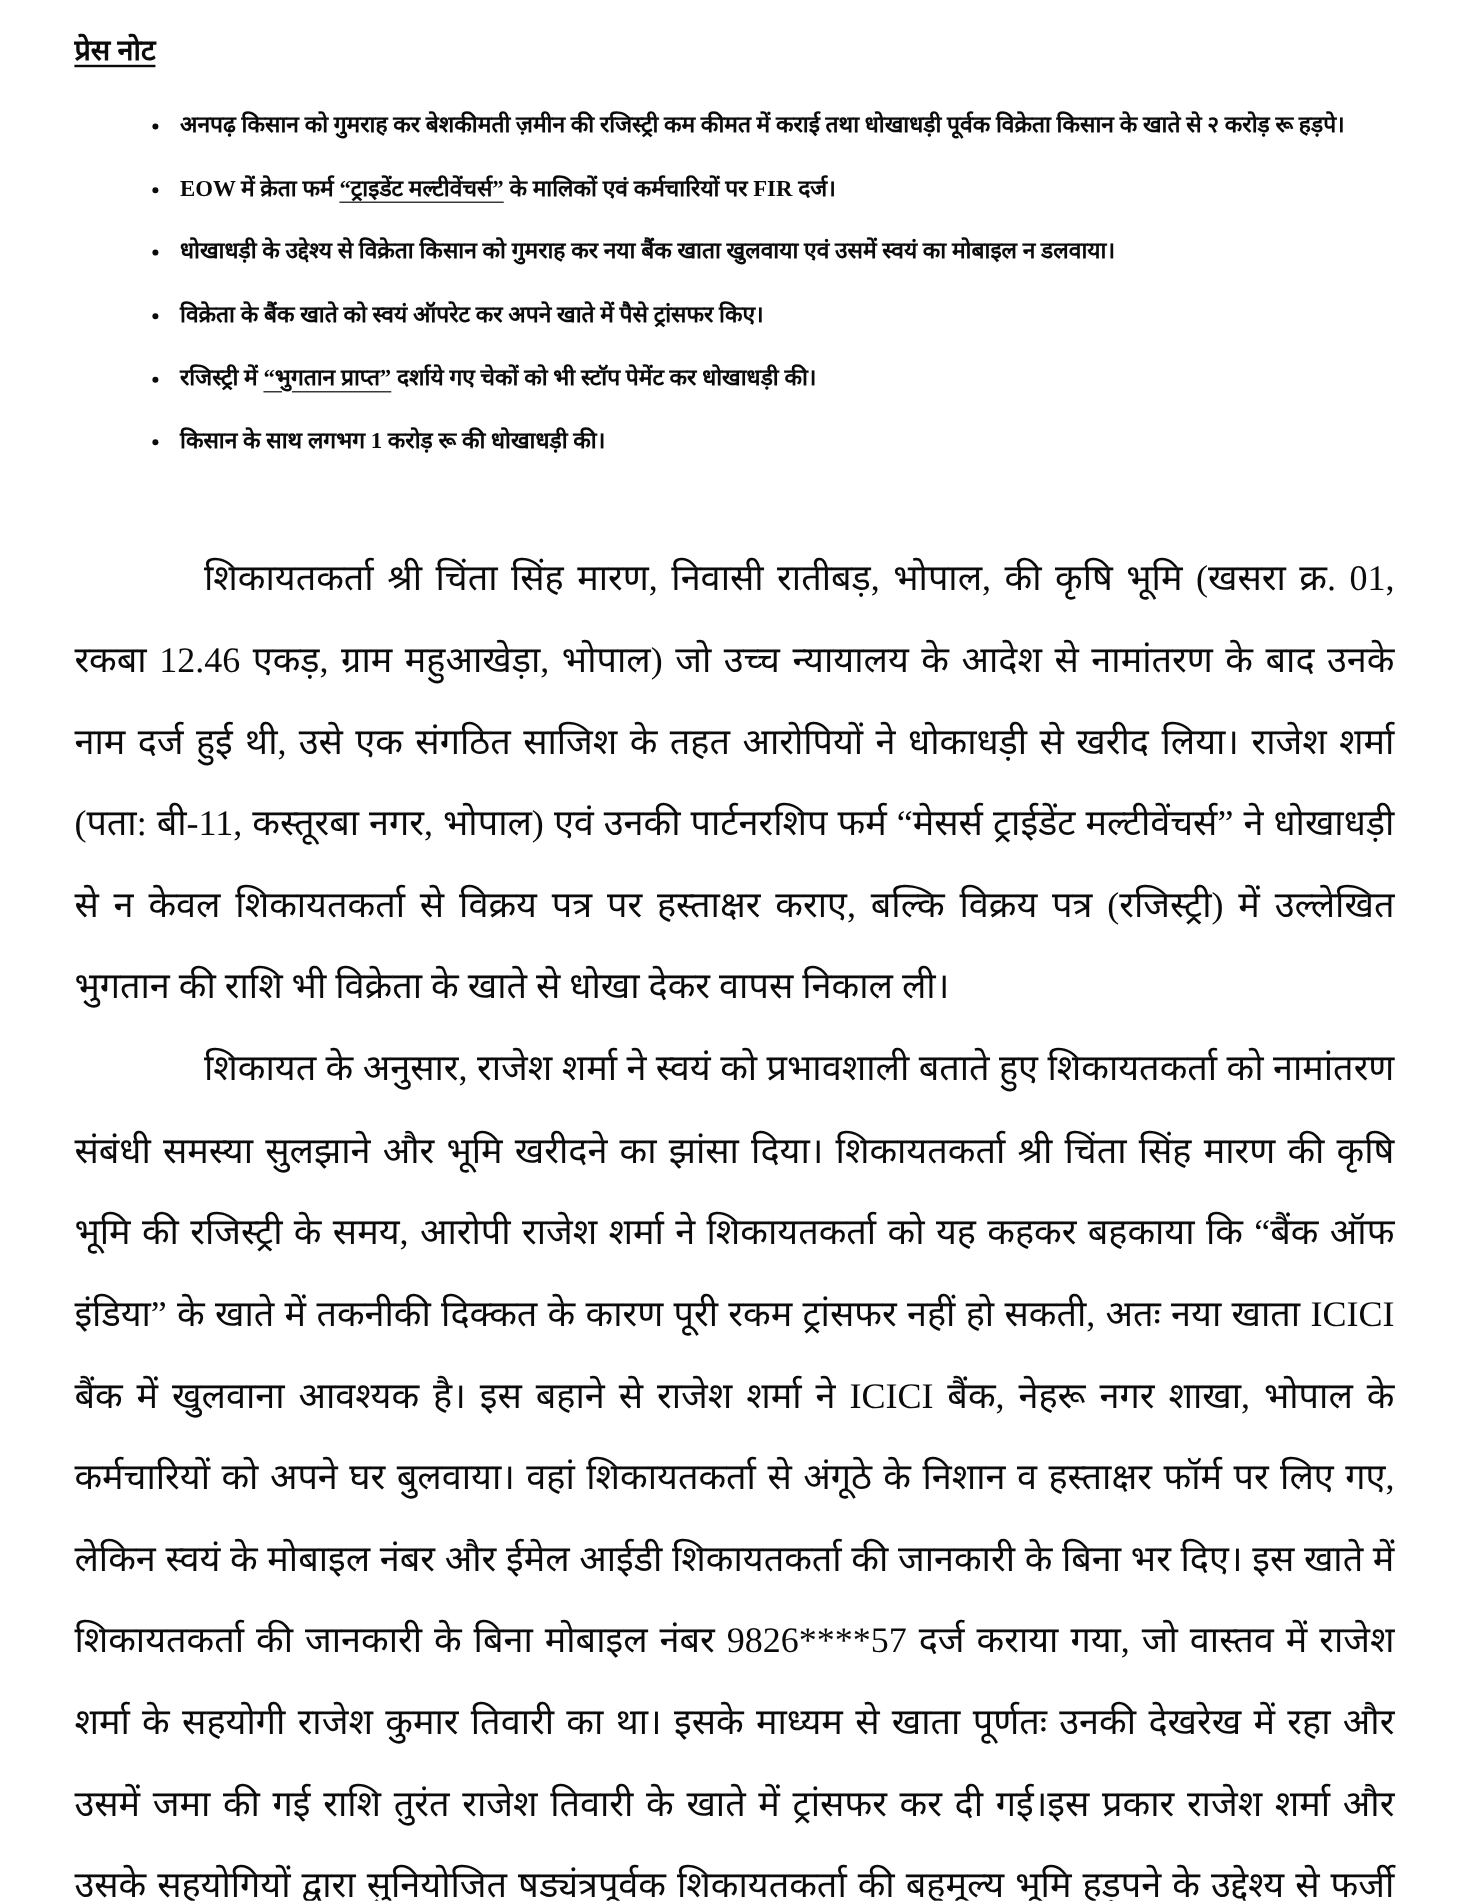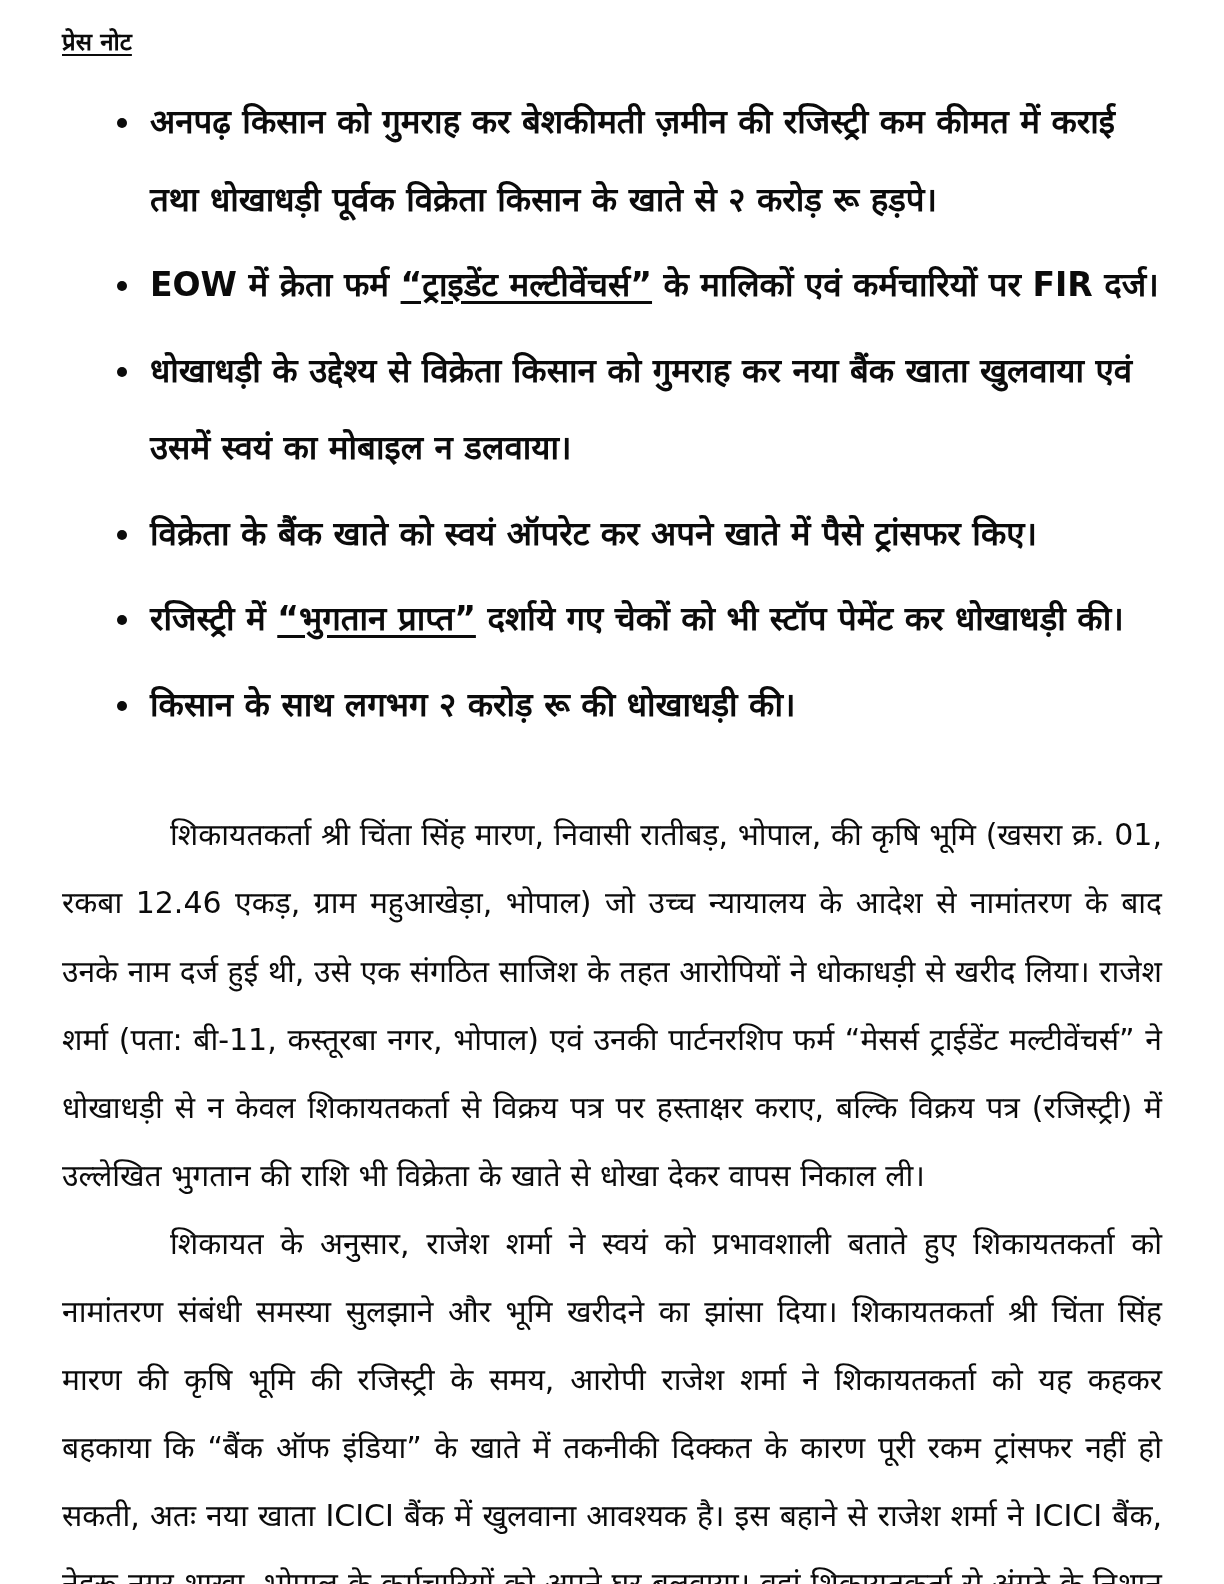--- a/index.html
+++ b/index.html
@@ -9,35 +9,36 @@
     background: #ffffff;
     color: #0b0b0b;
     font-family: "DejaVu Sans", "Liberation Sans", sans-serif;
     overflow: hidden;
   }
   .page {
     box-sizing: border-box;
     width: 1224px;
     height: 1584px;
     padding: 24px 62px 0 62px;
+    font-family: Liberation Serif, serif;
   }
   .title {
     font-size: 24px;
     font-weight: 700;
     text-decoration: underline;
     text-underline-offset: 4px;
     margin: 0 0 26px 0;
   }
   ul.bullets {
     margin: 0;
     padding: 0 0 0 82px;
   }
   ul.bullets li {
     list-style: disc outside;
-    font-size: 33px;
+    font-size: 19px;
     font-weight: 700;
     line-height: 2.35;
     margin: 0 0 8px 0;
     padding-left: 6px;
   }
   .u { text-decoration: underline; text-underline-offset: 5px; text-align: center; }
   .body-text { margin-top: 58px; }
   .body-text p {
     margin: 0;
     font-size: 30px;
@@ -52,20 +53,20 @@
 
 <div class="page">
   <h1 class="title">प्रेस नोट</h1>
 
   <ul class="bullets">
       <li><span>अनपढ़ किसान को गुमराह कर बेशकीमती ज़मीन की रजिस्ट्री कम कीमत में कराई तथा धोखाधड़ी पूर्वक विक्रेता किसान के खाते से २ करोड़ रू हड़पे।</span></li>
       <li><span>EOW में क्रेता फर्म </span><span class="u">“ट्राइडेंट मल्टीवेंचर्स”</span><span> के मालिकों एवं कर्मचारियों पर FIR दर्ज।</span></li>
       <li><span>धोखाधड़ी के उद्देश्य से विक्रेता किसान को गुमराह कर नया बैंक खाता खुलवाया एवं उसमें स्वयं का मोबाइल न डलवाया।</span></li>
       <li><span>विक्रेता के बैंक खाते को स्वयं ऑपरेट कर अपने खाते में पैसे ट्रांसफर किए।</span></li>
       <li><span>रजिस्ट्री में </span><span class="u">“भुगतान प्राप्त”</span><span> दर्शाये गए चेकों को भी स्टॉप पेमेंट कर धोखाधड़ी की।</span></li>
-      <li><span>किसान के साथ लगभग २ करोड़ रू की धोखाधड़ी की।</span></li>
+      <li><span>किसान के साथ लगभग 1 करोड़ रू की धोखाधड़ी की।</span></li>
     </ul>
 
   <div class="body-text">
       <p>शिकायतकर्ता श्री चिंता सिंह मारण, निवासी रातीबड़, भोपाल, की कृषि भूमि (खसरा क्र. 01, रकबा 12.46 एकड़, ग्राम महुआखेड़ा, भोपाल) जो उच्च न्यायालय के आदेश से नामांतरण के बाद उनके नाम दर्ज हुई थी, उसे एक संगठित साजिश के तहत आरोपियों ने धोकाधड़ी से खरीद लिया। राजेश शर्मा (पता: बी-11, कस्तूरबा नगर, भोपाल) एवं उनकी पार्टनरशिप फर्म “मेसर्स ट्राईडेंट मल्टीवेंचर्स” ने धोखाधड़ी से न केवल शिकायतकर्ता से विक्रय पत्र पर हस्ताक्षर कराए, बल्कि विक्रय पत्र (रजिस्ट्री) में उल्लेखित भुगतान की राशि भी विक्रेता के खाते से धोखा देकर वापस निकाल ली।</p>
       <p>शिकायत के अनुसार, राजेश शर्मा ने स्वयं को प्रभावशाली बताते हुए शिकायतकर्ता को नामांतरण संबंधी समस्या सुलझाने और भूमि खरीदने का झांसा दिया। शिकायतकर्ता श्री चिंता सिंह मारण की कृषि भूमि की रजिस्ट्री के समय, आरोपी राजेश शर्मा ने शिकायतकर्ता को यह कहकर बहकाया कि “बैंक ऑफ इंडिया” के खाते में तकनीकी दिक्कत के कारण पूरी रकम ट्रांसफर नहीं हो सकती, अतः नया खाता ICICI बैंक में खुलवाना आवश्यक है। इस बहाने से राजेश शर्मा ने ICICI बैंक, नेहरू नगर शाखा, भोपाल के कर्मचारियों को अपने घर बुलवाया। वहां शिकायतकर्ता से अंगूठे के निशान व हस्ताक्षर फॉर्म पर लिए गए, लेकिन स्वयं के मोबाइल नंबर और ईमेल आईडी शिकायतकर्ता की जानकारी के बिना भर दिए। इस खाते में शिकायतकर्ता की जानकारी के बिना मोबाइल नंबर 9826****57 दर्ज कराया गया, जो वास्तव में राजेश शर्मा के सहयोगी राजेश कुमार तिवारी का था। इसके माध्यम से खाता पूर्णतः उनकी देखरेख में रहा और उसमें जमा की गई राशि तुरंत राजेश तिवारी के खाते में ट्रांसफर कर दी गई।इस प्रकार राजेश शर्मा और उसके सहयोगियों द्वारा सुनियोजित षड्यंत्रपूर्वक शिकायतकर्ता की बहुमूल्य भूमि हड़पने के उद्देश्य से फर्जी विक्रय पत्र, कूटरचित भुगतान विवरण,अनाधिकृत बैंक ट्रांजेक्शन, किया गया, जिससे शिकायतकर्ता को करोड़ों रुपये का नुक़सान हुआ।</p>
     </div>
 </div>
 
 </body></html>

